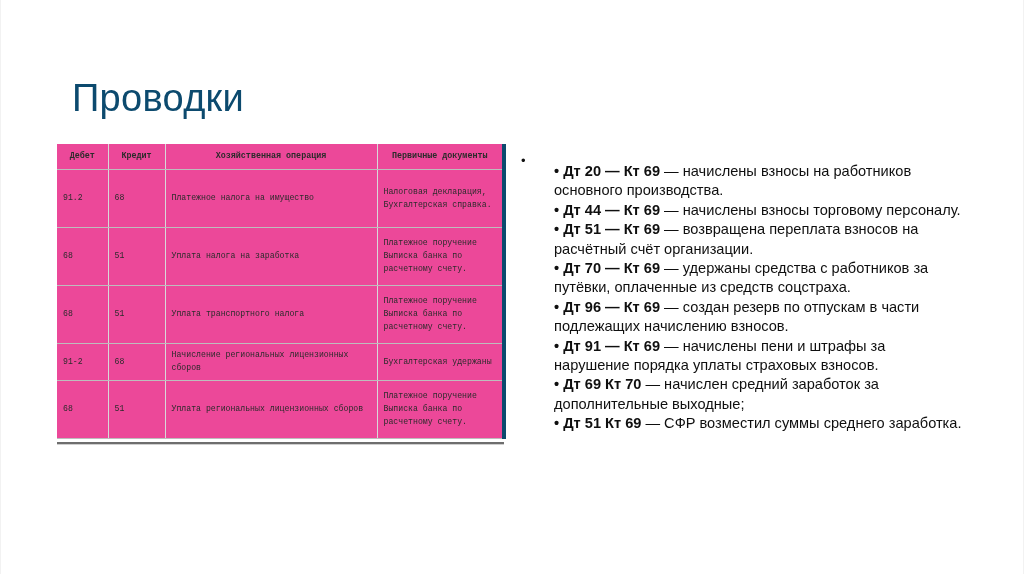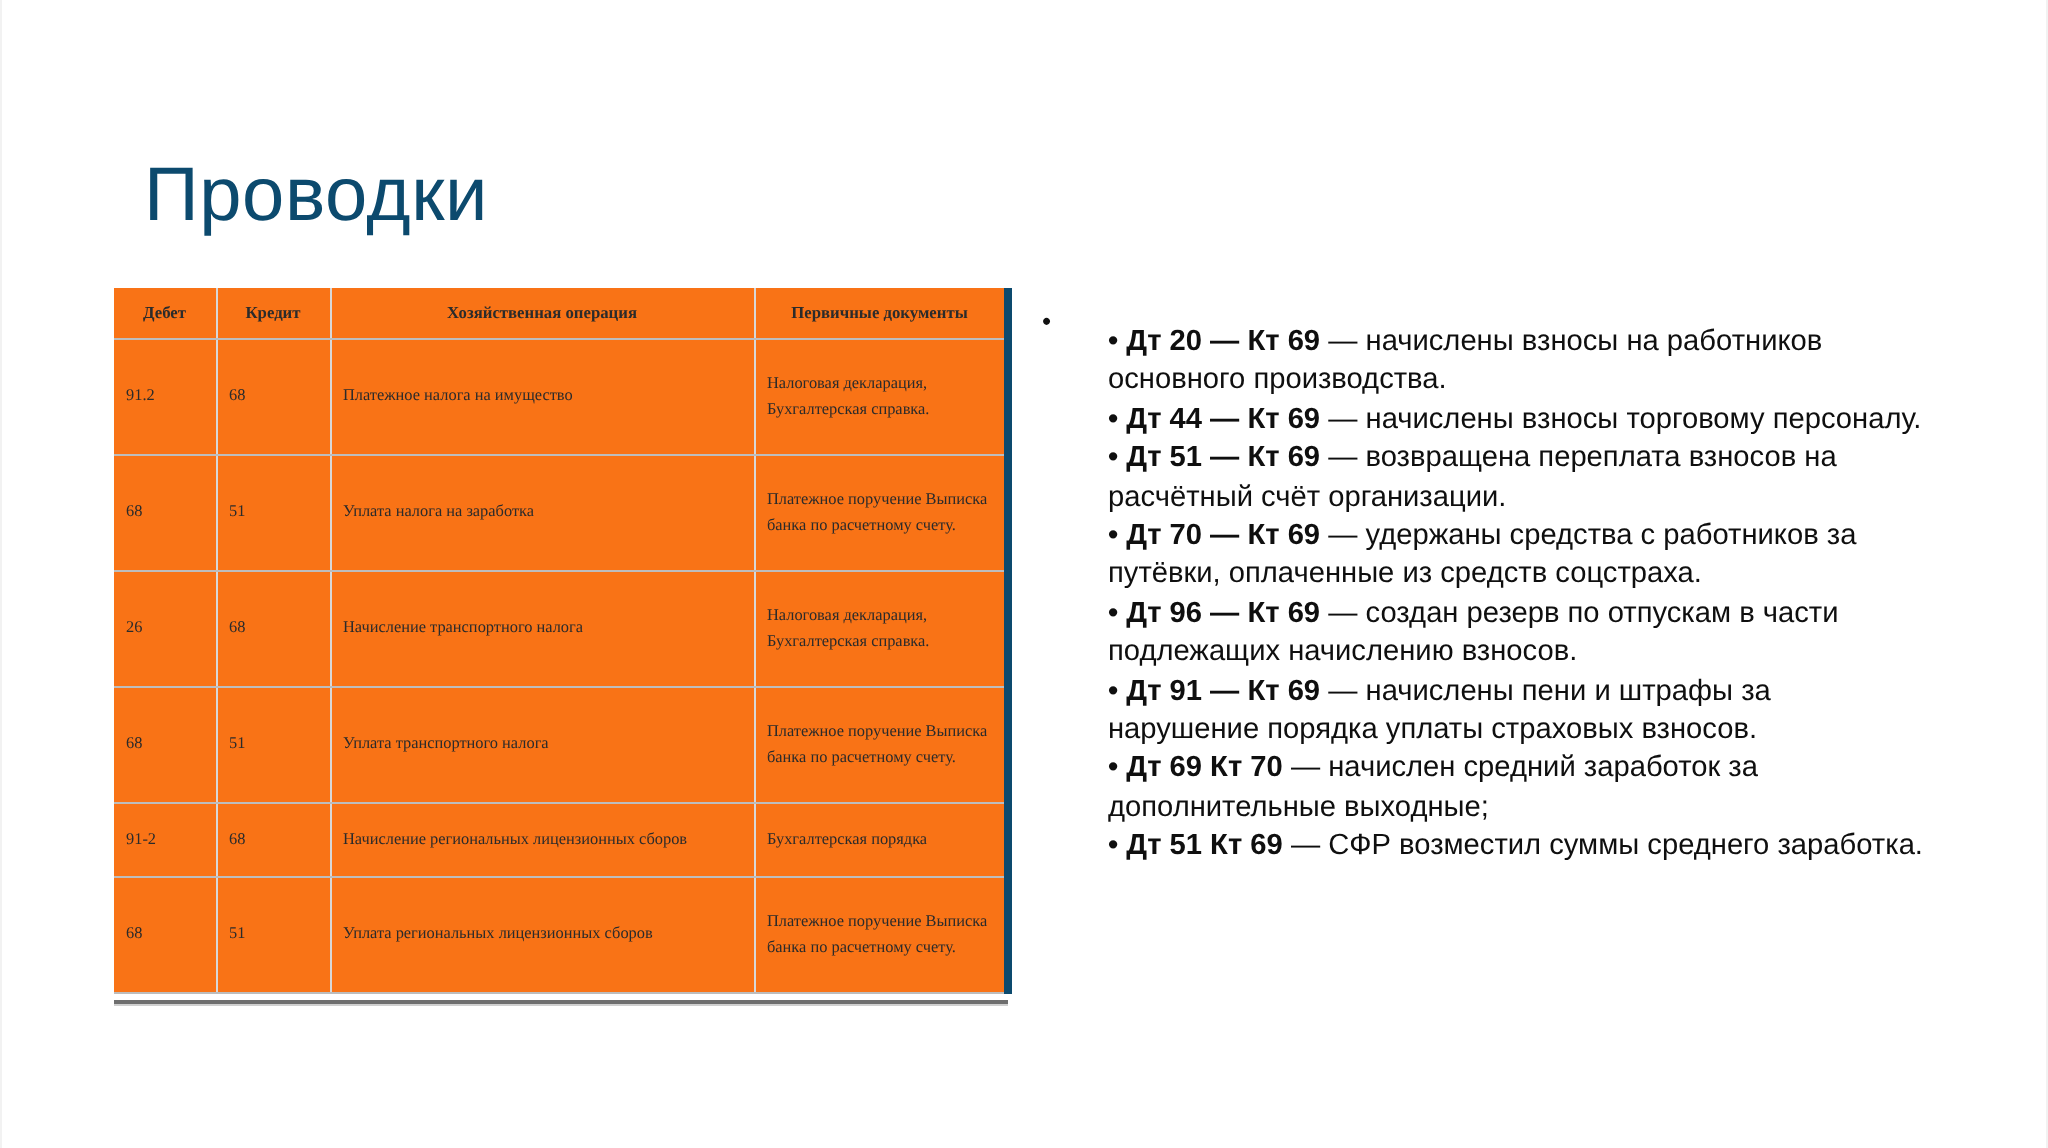--- a/index.html
+++ b/index.html
@@ -41,23 +41,23 @@
   #table-figure {
     position: absolute;
     left: 57px;
     top: 144px;
     width: 447px;
   }
   table.ledger {
     border-collapse: collapse;
     width: 447px;
     table-layout: fixed;
-    font-family: Liberation Serif, serif;
+    font-family: Liberation Mono, monospace;
     color: #2b2b2b;
-    background: #f97316;
+    background: #ec4899;
   }
   table.ledger td, table.ledger th {
     border-left: 1px solid #d8d8d8;
     border-bottom: 1px solid #bdbdbd;
     padding: 4px 6px;
     font-size: 8.2px;
     line-height: 1.55;
     text-align: left;
     vertical-align: middle;
     font-weight: normal;
@@ -172,36 +172,30 @@
         <td class="oper">Платежное налога на имущество</td>
         <td class="docs">Налоговая декларация, Бухгалтерская справка.</td>
       </tr>
       <tr class="r-tall">
         <td class="num">68</td>
         <td class="num">51</td>
         <td class="oper">Уплата налога на заработка</td>
         <td class="docs">Платежное поручение Выписка банка по расчетному счету.</td>
       </tr>
       <tr class="r-tall">
-        <td class="num">26</td>
-        <td class="num">68</td>
-        <td class="oper">Начисление транспортного налога</td>
-        <td class="docs">Налоговая декларация, Бухгалтерская справка.</td>
-      </tr>
-      <tr class="r-tall">
         <td class="num">68</td>
         <td class="num">51</td>
         <td class="oper">Уплата транспортного налога</td>
         <td class="docs">Платежное поручение Выписка банка по расчетному счету.</td>
       </tr>
       <tr class="r-short">
         <td class="num">91-2</td>
         <td class="num">68</td>
         <td class="oper">Начисление региональных лицензионных сборов</td>
-        <td class="docs">Бухгалтерская порядка</td>
+        <td class="docs">Бухгалтерская удержаны</td>
       </tr>
       <tr class="r-tall">
         <td class="num">68</td>
         <td class="num">51</td>
         <td class="oper">Уплата региональных лицензионных сборов</td>
         <td class="docs">Платежное поручение Выписка банка по расчетному счету.</td>
       </tr>
     </tbody>
   </table>
   <div id="table-bottom-rule"></div>

